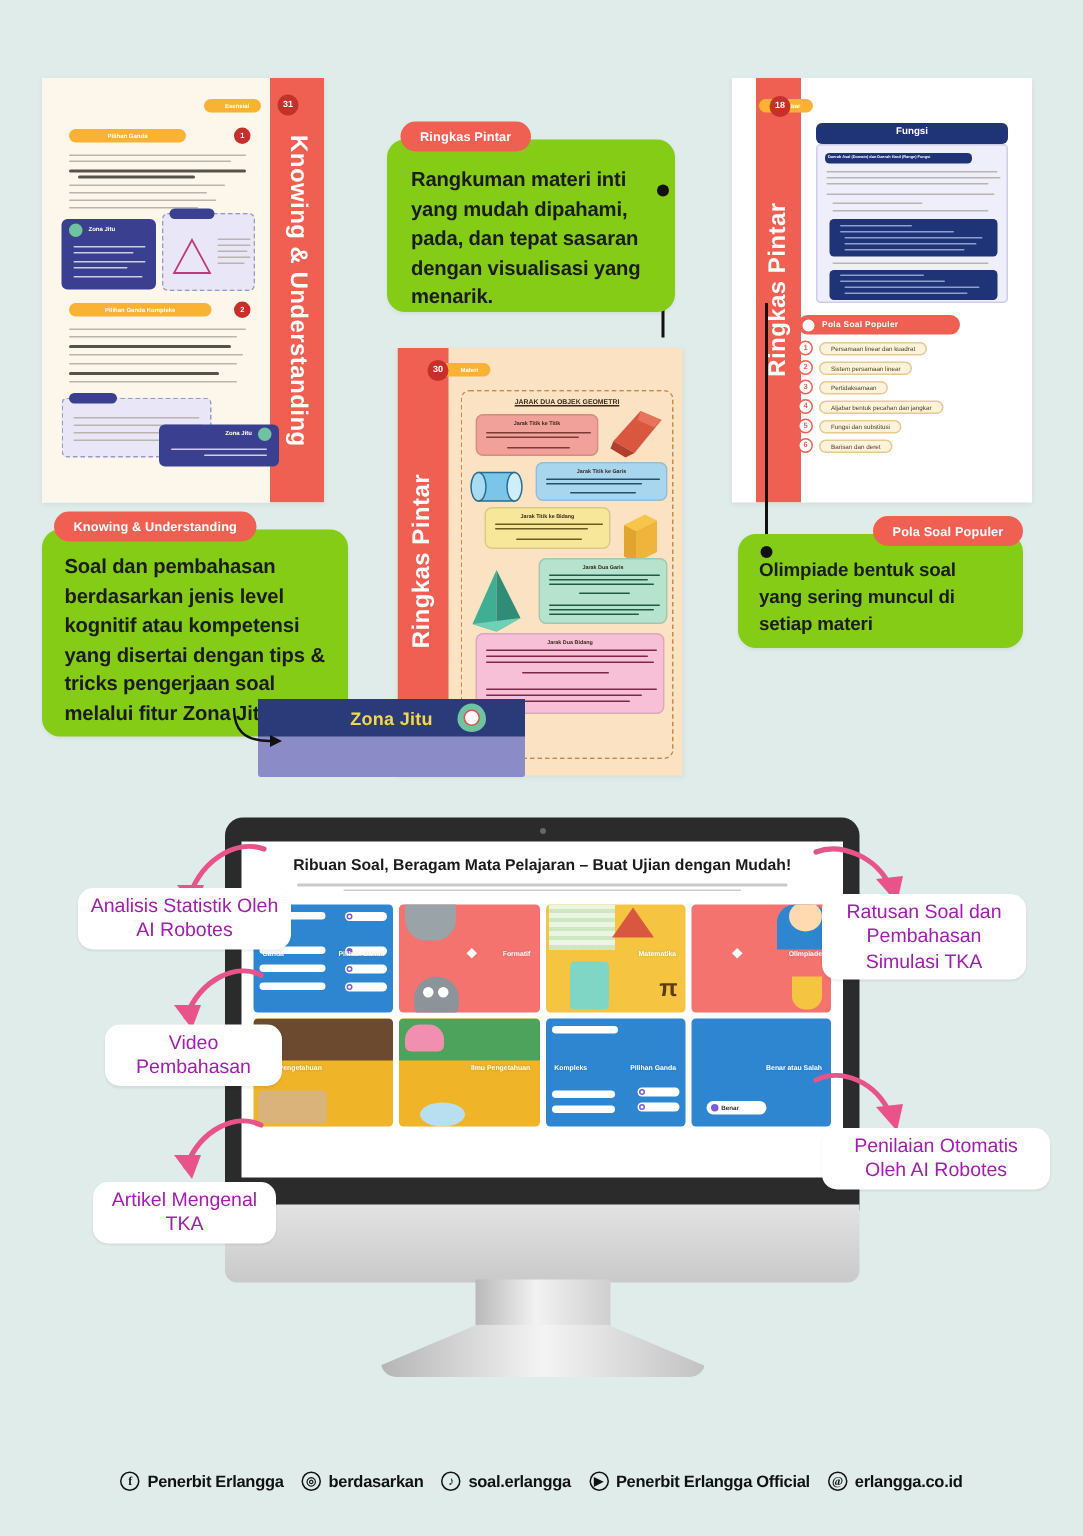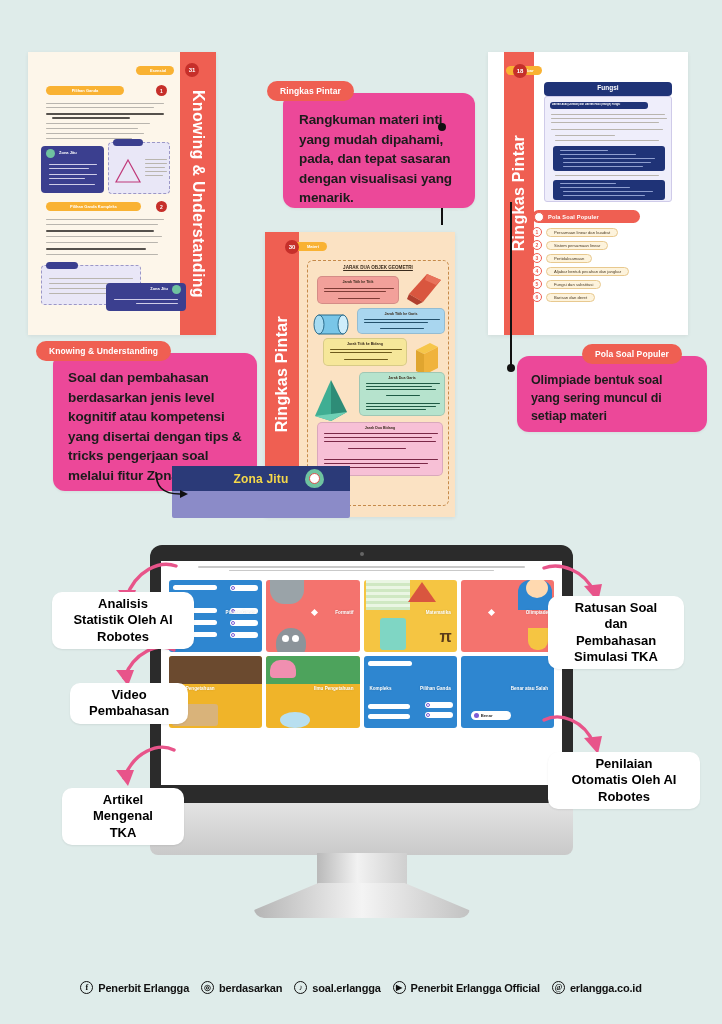--- a/index.html
+++ b/index.html
@@ -36,23 +36,22 @@
     display:flex; align-items:center; justify-content:center; z-index:3;
   }
 
   
   .pill{
     position:absolute; background:#ef5f52; color:#fff; border-radius:20px;
     font-size:8.5px; font-weight:bold; padding:5px 13px; white-space:nowrap;
     letter-spacing:.1px; z-index:6;
   }
   .callout{
-    position:absolute; background:#ec4899; border-radius:12px; z-index:5;
+    position:absolute; background:#84cc16; border-radius:12px; z-index:5;
     box-shadow:0 1px 3px rgba(0,0,0,.06);
-    margin-left:25px;
   }
   .callout p{
     font-size:12.5px; line-height:1.42; color:#1c1c1c; font-weight:bold;
     letter-spacing:-.1px;
   }
   .callout.big p{ font-size:13.5px; line-height:1.45; }
 
   
   .leader{ position:absolute; width:1.6px; background:#111; z-index:4; }
   .leader-dot{ position:absolute; width:8px; height:8px; border-radius:50%; background:#111; z-index:5; }
@@ -165,22 +164,22 @@
     text-align:left; text-shadow:0 0 2px rgba(0,0,0,.2);
   }
   .scr-card .cap.r{ text-align:right; }
   .wline{ position:absolute; background:#fff; height:5px; border-radius:3px; }
   .opt-pill{ position:absolute; right:4px; background:#fff; height:6px; border-radius:4px; width:28px; }
   .opt-pill i{ position:absolute; left:1px; top:1px; width:4px; height:4px; border-radius:50%; border:1px solid #7b5cd6; }
   .opt-pill.sel i{ background:#7b5cd6; }
 
   
   .hand-label{
-    position:absolute; background:#fff; border-radius:10px; padding:4px 19px;
-    font-size:13px; font-weight:bold; color:#000000; line-height:1.25; text-align:center;
+    position:absolute; background:#fff; border-radius:10px; padding:4px 6px;
+    font-size:13px; font-weight:normal; color:#a21caf; line-height:1.25; text-align:center;
     z-index:20; box-shadow:0 1px 2px rgba(0,0,0,.08);
   }
   .arrow{ position:absolute; z-index:19; }
 
   
   #footer{
     position:absolute; left:0; right:0; bottom:30px; display:flex;
     align-items:center; justify-content:center; gap:12px;
   }
   .soc{ display:flex; align-items:center; gap:5px; }
@@ -450,20 +449,21 @@
   <div class="zj-badge">
       <i></i>
     </div>
 </div>
 
 <div id="monitor">
   <div class="mon-shadow"></div>
   <div class="mon-bezel">
     <div class="mon-cam"></div>
     <div class="mon-screen">
+      <div class="scr-title">Ribuan Soal, Beragam Mata Pelajaran – Buat Ujian dengan Mudah!</div>
       <div class="scr-sub">
         <div style="width:96%"></div>
           <div style="width:78%"></div>
       </div>
       <div class="scr-grid">
 
         <div class="scr-card" style="background:#2e86d0;">
           <div class="wline" style="left:4px;top:5px;width:44px;"></div>
           <div class="wline" style="left:4px;top:28px;width:44px;"></div>
           <div class="wline" style="left:4px;top:40px;width:44px;"></div>

